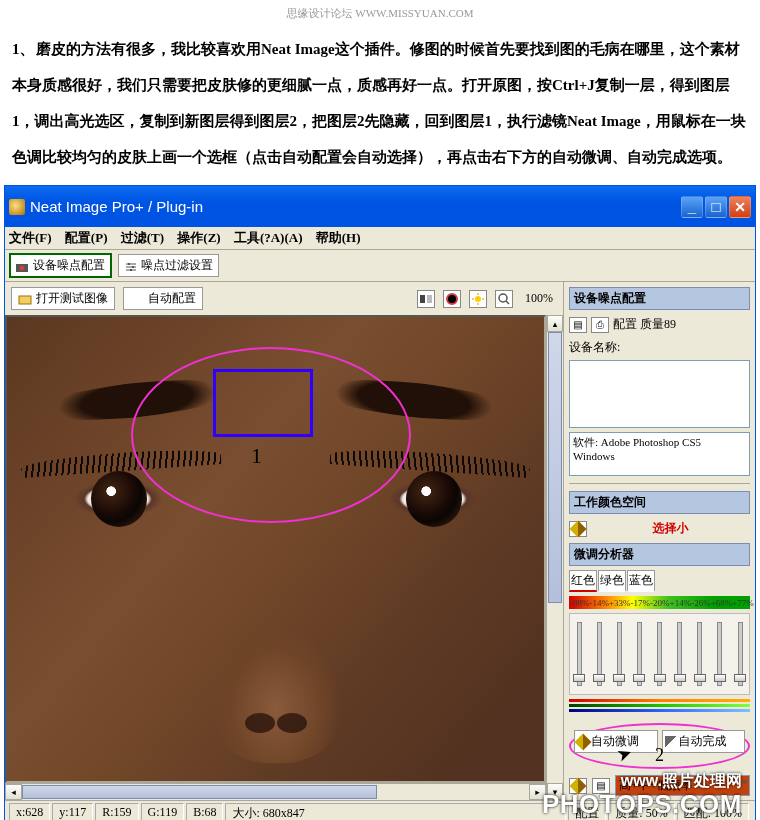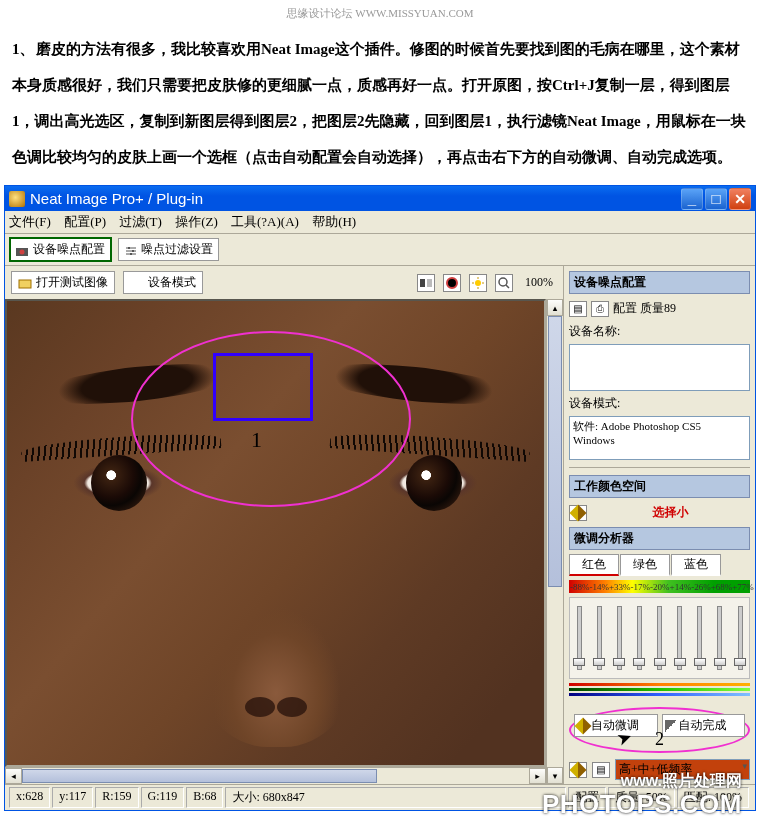--- a/index.html
+++ b/index.html
@@ -1,28 +1,28 @@
 <!DOCTYPE html>
 <html><head>
 <meta charset="utf-8">
 <style>
   * { box-sizing: border-box; margin: 0; padding: 0; }
   body { width: 760px; height: 820px; font-family: "SimSun", "宋体", serif; background: #fff; position: relative; overflow: hidden; }
   .header-bar { color: #999; font-size: 11px; text-align: center; padding: 6px 0; }
   .intro { padding: 4px 12px 10px 12px; font-size: 15px; line-height: 2.4; font-weight: bold; color: #000; }
   .num { display: inline-block; width: 24px; vertical-align: top; }
   .app { border: 1px solid #0054e3; margin: 0 4px; }
-  .titlebar { height: 25px; background: linear-gradient(#0a6cf0,#0054e3 40%,#0054e3); display: flex; align-items: center; padding: 0 4px; color: #fff; font-family: "Microsoft Sans Serif", sans-serif; font-size: 15px; }
+  .titlebar { height: 41px; background: linear-gradient(#0a6cf0,#0054e3 40%,#0054e3); display: flex; align-items: center; padding: 0 4px; color: #fff; font-family: "Microsoft Sans Serif", sans-serif; font-size: 15px; }
   .titlebar .icon { width: 16px; height: 16px; margin-right: 5px; background: radial-gradient(circle at 40% 40%, #ffe080, #b07000); border-radius: 2px; }
   .title-spacer { flex: 1; }
   .winbtn { width: 22px; height: 22px; margin-left: 2px; display: flex; align-items: center; justify-content: center; font-family: sans-serif; font-weight: bold; }
   .min-btn, .max-btn { background: linear-gradient(#5aa3f7,#1a63d0); border: 1px solid #fff3; color: #fff; border-radius: 3px; }
   .close-btn { background: linear-gradient(#f08060,#d04010); border: 1px solid #fff3; color: #fff; border-radius: 3px; font-size: 14px; }
   .menubar { background: #ece9d8; border-bottom: 1px solid #aca899; font-size: 13px; padding: 2px 4px; }
-  .menubar span { margin-right: 10px; }
+  .menubar span { margin-right: 10px; font-weight: bold; }
   .tabbar { background: #ece9d8; display: flex; align-items: center; padding: 3px 4px; border-bottom: 1px solid #aca899; gap: 6px; }
   .tabbtn { border: 1px solid #999; background: #fff; padding: 2px 5px; font-size: 12px; display: flex; align-items: center; gap: 3px; }
   .tabbtn.active { border: 2px solid #006600; }
   .tabicon { width: 14px; height: 10px; display: inline-block; }
   .main-row { display: flex; background: #ece9d8; }
   .left-pane { flex: 1; display: flex; flex-direction: column; }
   .toolbar { display: flex; align-items: center; padding: 5px 6px; gap: 8px; background: #ece9d8; }
   .tbtn { border: 1px solid #999; background: #fff; padding: 2px 6px; font-size: 12px; display: flex; align-items: center; gap: 4px; }
   .tbtn-icon { width: 14px; height: 14px; display: inline-block; }
   .tb-spacer { flex: 1; }
@@ -50,21 +50,21 @@
   .panel-title { background: #b5c7e0; border: 1px solid #7b8db0; padding: 2px 4px; font-weight: bold; font-size: 12px; }
   .panel-row { display: flex; align-items: center; gap: 4px; padding: 2px 0; }
   .small-icon { width: 18px; height: 16px; border: 1px solid #888; background: #fff; display:flex; align-items:center; justify-content:center; font-size:10px; }
   .combo { border: 1px solid #7f9db9; background: #fff; padding: 1px 14px 1px 3px; font-size: 12px; height: 18px; display: flex; align-items: center; flex: 1; position: relative; }
   .combo::after { content:"▾"; position: absolute; right: 2px; font-size: 9px; color: #555; }
   .textbox { border: 1px solid #7f9db9; background: #fff; padding: 1px 3px; font-size: 12px; height: 18px; flex: 1; }
   .textarea { border: 1px solid #7f9db9; background: #fff; padding: 2px 3px; font-size: 11px; height: 44px; font-family: "SimSun"; white-space: pre; }
   .divider { border-top: 1px solid #aca899; margin: 3px 0; }
   .warn { color: #d00000; font-weight: bold; text-align: center; }
   .tabs3 { display: flex; gap: 1px; }
-  .tabs3 .t { border: 1px solid #999; border-bottom: 2px solid #fff; background: #fff; padding: 1px 12px; font-size: 12px; }
+  .tabs3 .t { border: 1px solid #999; border-bottom: 2px solid #fff; background: #fff; padding: 1px 1px; font-size: 12px; }
   .tabs3 .t.active { border-bottom: 2px solid #d00000; }
   .gbar { height: 13px; background: linear-gradient(90deg, #d00000 0%, #ff8000 20%, #ffff00 35%, #40c020 55%, #00a000 80%); display:flex; justify-content:space-between; font-size:9px; color:#333; padding: 0 1px; align-items:center; }
   .sliders { display: flex; justify-content: space-between; height: 82px; padding: 4px 2px; background: #f4f2ea; border: 1px solid #bbb; }
   .vslider { width: 14px; height: 100%; display: flex; align-items: center; justify-content: center; position: relative; }
   .vslider::before { content:""; position:absolute; top:4px; bottom:4px; width:3px; background:#ccc; border:1px solid #888; }
   .vslider .thumb { width: 12px; height: 8px; background: linear-gradient(#fff,#ccc); border: 1px solid #666; position: absolute; bottom: 8px; }
   .stack-bars { height: 18px; display: flex; flex-direction: column; gap: 2px; }
   .stripe { height: 3px; width: 100%; }
   .stripe.r { background: linear-gradient(90deg,#d00000,#ff8000,#ffb000); }
   .stripe.g { background: linear-gradient(90deg,#004000,#20c000,#80ff40); }
@@ -153,21 +153,21 @@
         <div class="tbtn">
           <span class="tbtn-icon">
             <svg width="14" height="14">
                 <rect x="1" y="4" width="12" height="8" fill="#f0d060" stroke="#a07000"></rect>
               </svg>
           </span>
           <span>打开测试图像</span>
         </div>
         <div class="tbtn">
           <span class="tbtn-icon"><span class="pencil"></span></span>
-          <span>设备模式</span>
+          <span>自动配置</span>
         </div>
         <span class="tb-spacer"></span>
         <span class="tool-icon">
             <svg width="14" height="10">
               <rect x="1" y="1" width="5" height="8" fill="#444"></rect>
               <rect x="8" y="1" width="5" height="8" fill="#bbb"></rect>
             </svg>
           </span>
         <span class="tool-icon">
             <svg width="12" height="12">
@@ -232,21 +232,20 @@
 
     <div class="right-pane">
       <div class="panel-title">设备噪点配置</div>
       <div class="panel-row">
         <span class="small-icon">▤</span>
         <span class="small-icon">⎙</span>
         <span>配置 质量89</span>
       </div>
       <div>设备名称:</div>
       <div class="textbox"></div>
-      <div>设备模式:</div>
       <div class="textarea">软件: Adobe Photoshop CS5
 Windows</div>
 
       <div class="divider"></div>
       <div class="panel-title">工作颜色空间</div>
       <div class="panel-row">
         <span class="small-icon">
             <span class="pencil"></span>
           </span>
         <span class="warn" style="flex:1">选择小</span>

